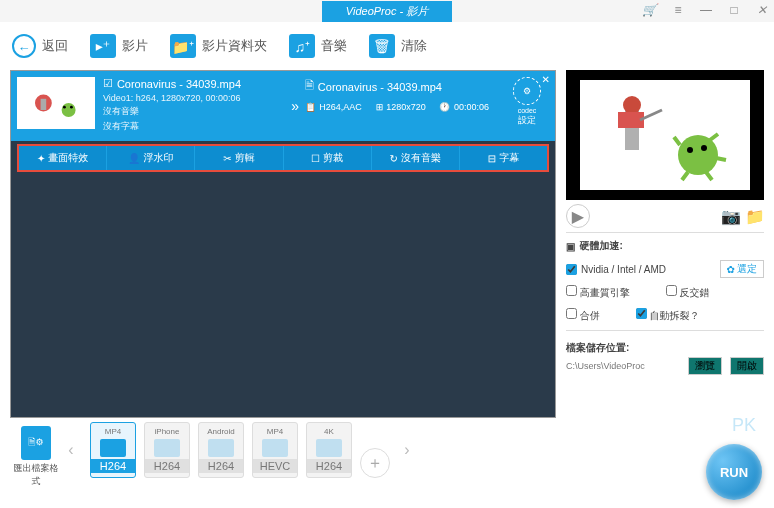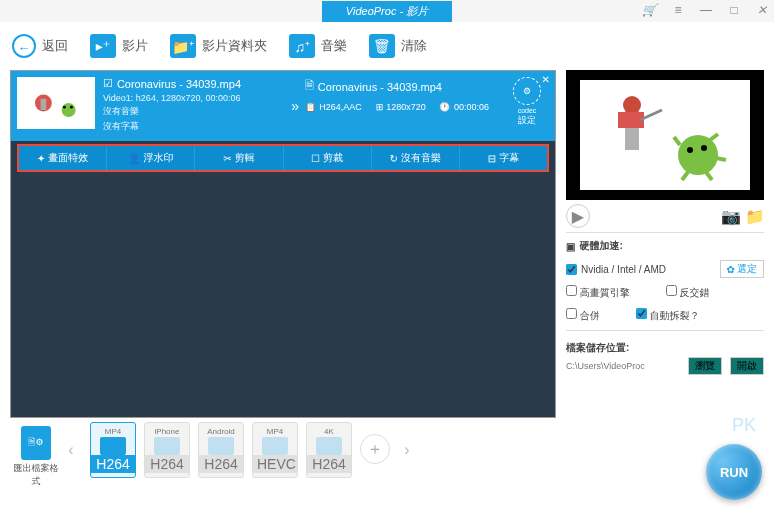--- a/index.html
+++ b/index.html
@@ -51,27 +51,27 @@
 .opts-row { display: flex; justify-content: flex-start; padding: 4px 0; gap: 36px; }
 .save-row { border-top: 1px solid #ddd; margin-top: 3px; padding-top: 10px; }
 .save-label { font-weight: bold; font-size: 10px; }
 .save-line { display: flex; align-items: center; gap: 8px; margin-top: 2px; }
 .save-path { flex: 1; font-size: 9px; color: #777; }
 .tiny-btn { border: 1px solid #ccc; background: #0f766e; padding: 1px 6px; font-size: 10px; cursor: pointer; }
 
 .bottom { height: 88px; padding: 4px 10px 0; display: flex; align-items: flex-start; position: relative; }
 .output-label { width: 52px; text-align: center; font-size: 9px; color: #555; margin-top: 4px; }
 .output-icon { width: 30px; height: 34px; background: #1ba1e2; border-radius: 3px; margin: 0 auto 2px; display: flex; align-items: center; justify-content: center; color: #fff; }
-.format-strip { display: flex; align-items: flex-start; gap: 8px; margin-left: 10px; }
+.format-strip { display: flex; align-items: flex-end; gap: 8px; margin-left: 10px; }
 .fmt { width: 46px; height: 56px; background: #f3f3f3; border: 1px solid #ddd; border-radius: 3px; display: flex; flex-direction: column; align-items: center; justify-content: space-between; padding: 4px 0; font-size: 9px; color: #777; cursor: pointer; }
 .fmt.active { border: 1px solid #1ba1e2; background: #e8f5fd; }
 .fmt-head { font-size: 8px; }
 .fmt-mid { width: 26px; height: 18px; background: #c0dff0; border-radius: 2px; }
 .fmt.active .fmt-mid { background: #1ba1e2; }
-.fmt-foot { background: #e0e0e0; width: 100%; text-align: center; font-size: 14px; padding: 1px 4px; }
+.fmt-foot { background: #e0e0e0; width: 100%; text-align: center; font-size: 11px; padding: 1px 4px; }
 .fmt.active .fmt-foot { background: #1ba1e2; color: #fff; }
 .add-fmt { width: 30px; height: 30px; border: 1px solid #ddd; border-radius: 50%; display: flex; align-items: center; justify-content: center; color: #aaa; cursor: pointer; margin-top: 12px; }
 .nav-arrow { width: 18px; height: 56px; display: flex; align-items: center; justify-content: center; color: #bbb; cursor: pointer; }
 .run-btn { position: absolute; right: 12px; bottom: 6px; width: 56px; height: 56px; border-radius: 50%; background: radial-gradient(circle at 30% 30%, #6ec5f5, #0a7dc0); display: flex; align-items: center; justify-content: center; color: #fff; font-weight: bold; font-size: 13px; cursor: pointer; box-shadow: inset 0 0 6px rgba(255,255,255,.6), 0 2px 6px rgba(0,0,0,.3); }
 .watermark { position: absolute; right: 18px; bottom: 70px; font-size: 18px; font-weight: normal; color: rgba(27,161,226,.25); }
 input[type=checkbox] { accent-color: #1ba1e2; width: 11px; height: 11px; }
 </style>
 </head>
 <body>
 

